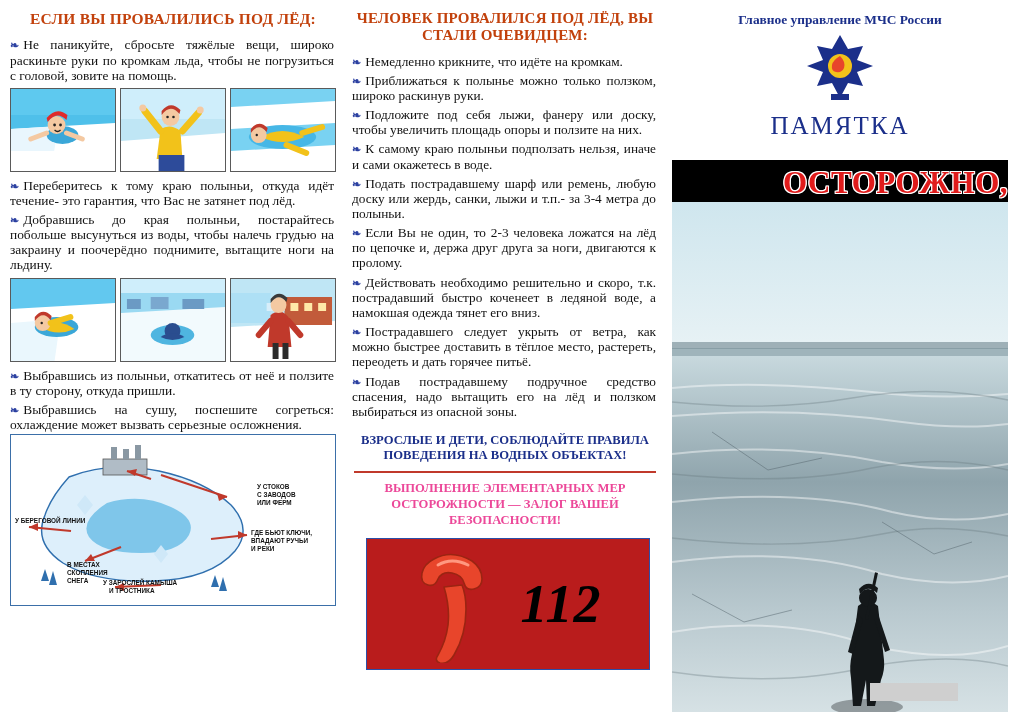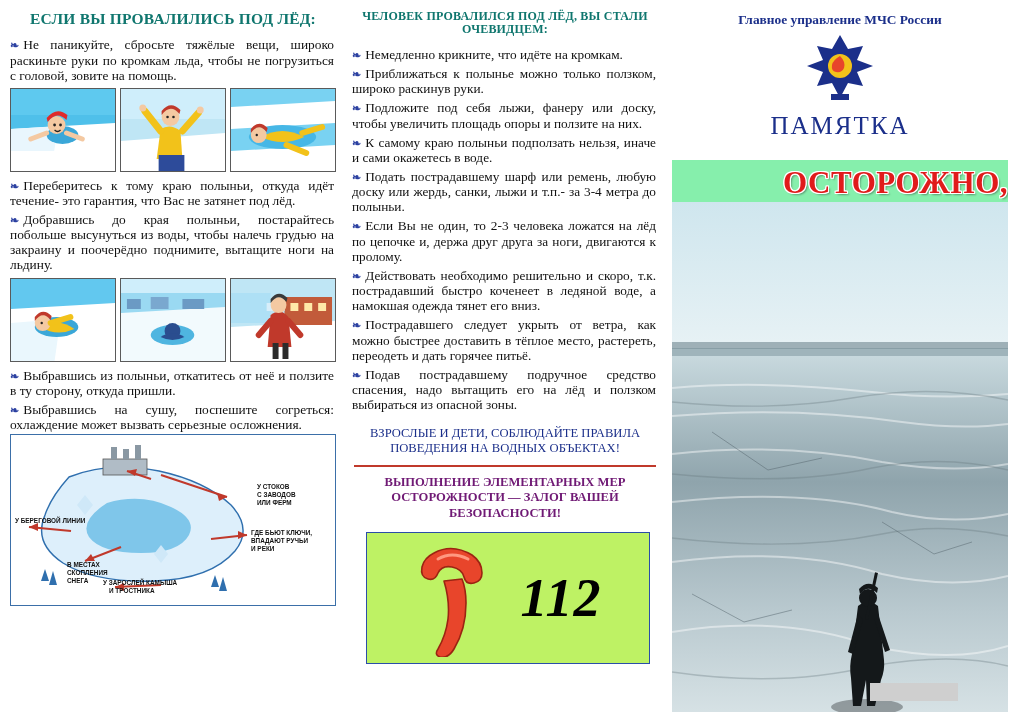--- a/index.html
+++ b/index.html
@@ -12,21 +12,21 @@
   .page{position:relative;width:1015px;height:717px;background:#ffffff;}
 
   
   .col1{
     position:absolute;left:8px;top:6px;width:330px;height:706px;
     background:#ffffff;
   }
   .col1 h2, .col2 h2{
     margin:0;
     text-align:center;
-    color:#0f766e;
+    color:#c2410c;
     font-weight:bold;
     font-size:15.5px;
     line-height:1.12;
     letter-spacing:.2px;
   }
   .col1 h2{padding:4px 6px 6px 6px;}
   .para{
     font-size:13.4px;
     line-height:1.13;
     color:#111;
@@ -65,65 +65,65 @@
     background:#ffffff;
     position:relative;
     overflow:hidden;
   }
   .mapbox svg{display:block;width:100%;height:100%;}
 
   
   .col2{
     position:absolute;left:350px;top:6px;width:310px;height:706px;
   }
-  .col2 h2{padding:4px 2px 6px 2px;font-size:12px;}
+  .col2 h2{padding:4px 2px 6px 2px;font-size:15px;}
   .col2 .para{font-size:13.3px;line-height:1.14;}
   .blue-note{
     margin:14px 2px 4px 2px;
     color:#1b2f8a;
-    font-weight:normal;
+    font-weight:bold;
     font-size:12.6px;
     text-align:center;
     line-height:1.2;
   }
   .divider-red{
     margin:8px 4px 8px 4px;
     height:2px;background:#c0392b;
   }
   .blue-note2{
     margin:4px 2px 10px 2px;
-    color:#701a75;
+    color:#ec4899;
     font-weight:bold;
     font-size:12.6px;
     text-align:center;
     line-height:1.25;
   }
   .phonebox{
     margin:2px 10px 0 16px;
     height:130px;
     border:1px solid #2b4ea8;
-    background:#bef264;
+    background:#b91c1c;
     display:flex;align-items:center;justify-content:center;
     gap:10px;
     position:relative;
   }
   .phone-num{
     font-size:54px;
     font-weight:bold;
     font-family:"Liberation Serif", serif;
     color:#000;
     font-style:italic;
     letter-spacing:1px;
   }
   .phonebox svg{width:96px;height:118px;}
 
   
   .col3{
     position:absolute;left:672px;top:6px;width:336px;height:706px;
-    background:#86efac;
+    background:#000000;
     overflow:hidden;
   }
   .mchs-title{
     text-align:center;
     color:#1b2f8a;
     font-weight:bold;
     font-size:13.4px;
     padding:6px 4px 2px 4px;
     background:#ffffff;
   }

